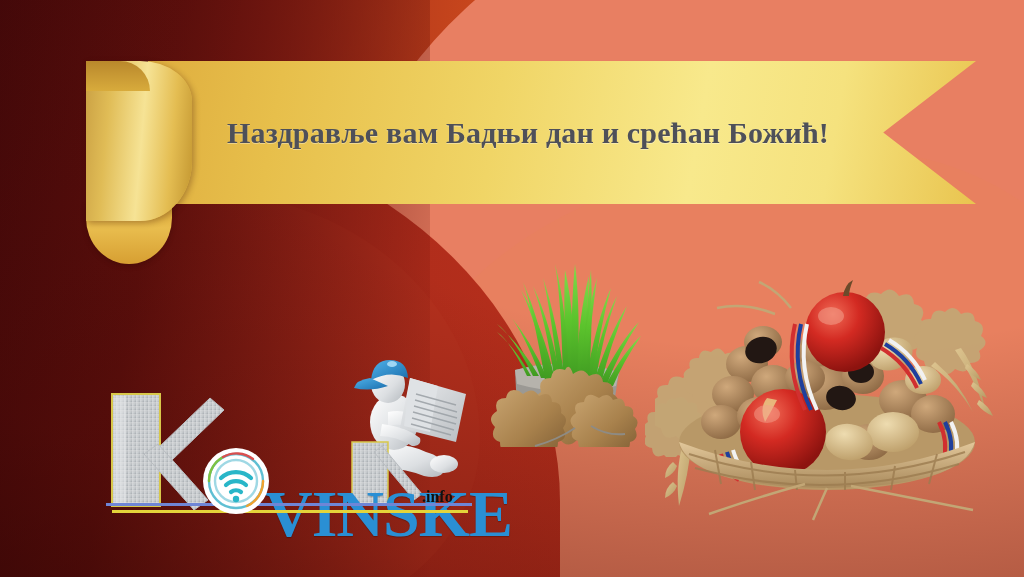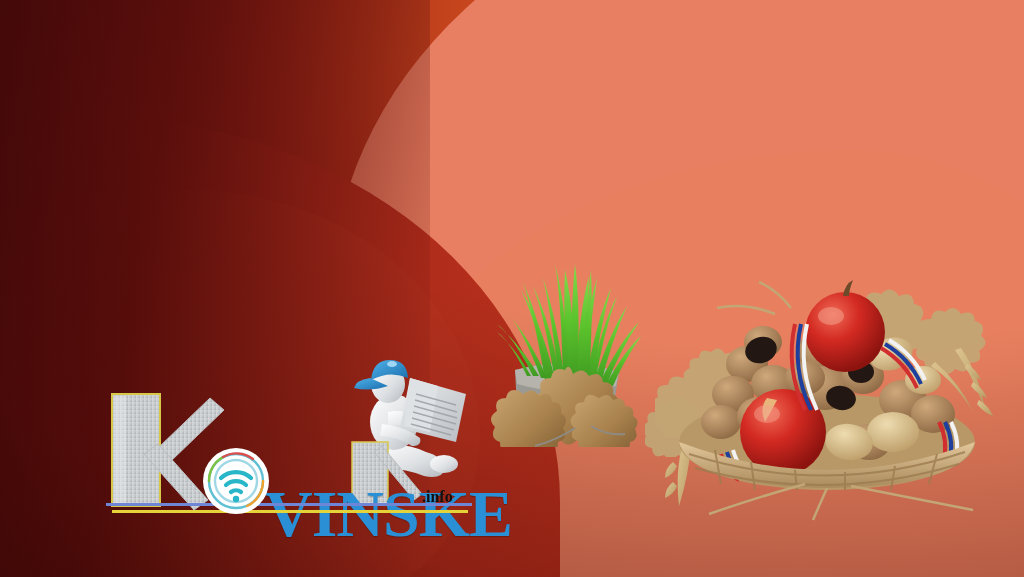--- a/index.html
+++ b/index.html
@@ -399,14 +399,21 @@
       </g>
       <g fill="none" stroke="#29b6c8" stroke-linecap="round">
         <path d="M21 33 a22 22 0 0 1 30 0" stroke-width="4.2"></path>
         <path d="M26 40 a15 15 0 0 1 20 0" stroke-width="4.2"></path>
         <path d="M31 47 a8 8 0 0 1 10 0" stroke-width="4.2"></path>
       </g>
       <circle cx="36" cy="54" r="3.2" fill="#29b6c8"></circle>
     </svg>
   </div>
 
+  <div class="ribbon-wrap">
+    <div class="ribbon-body"></div>
+    <div class="curl-tail"></div>
+    <div class="curl-main"></div>
+    <div class="curl-lip"></div>
+    <div class="ribbon-title">Наздравље вам Бадњи дан и срећан Божић!</div>
+  </div>
 
 </div>
 
 </body></html>

